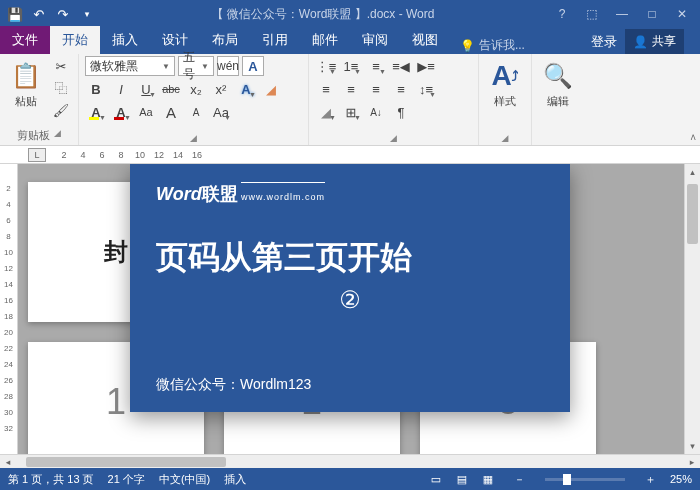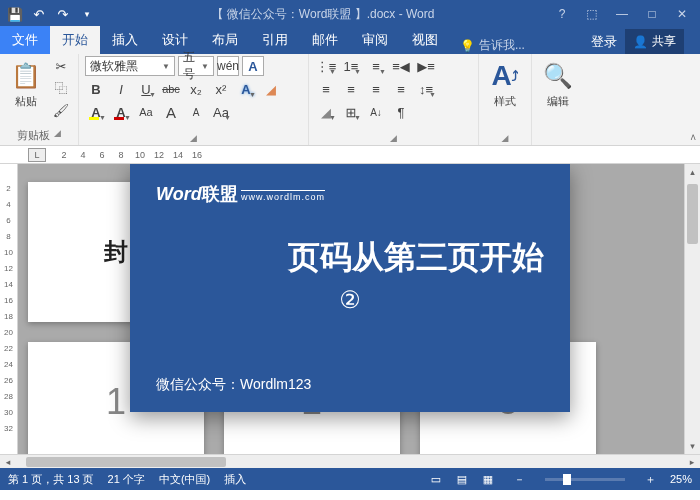--- a/index.html
+++ b/index.html
@@ -6,21 +6,21 @@
 body{width:700px;height:500px;overflow:hidden;background:#fff;font-size:12px}
 .titlebar{height:28px;background:#2b579a;color:#fff;display:flex;align-items:center;padding:0 4px}
 .qat{display:flex;gap:2px;align-items:center}
 .qat-btn{width:22px;height:22px;display:flex;align-items:center;justify-content:center;font-size:13px}
 .title-text{flex:1;text-align:center;font-size:12px;color:#c8d4e8}
 .win-btns{display:flex;gap:2px}
 .win-btn{width:28px;height:22px;display:flex;align-items:center;justify-content:center;color:#c8d4e8}
 .tabs{height:26px;background:#2b579a;display:flex;align-items:flex-end;color:#fff;font-size:13px}
 .tab{padding:5px 12px;cursor:pointer}
 .tab.active{background:#f3f3f3;color:#2b579a}
-.tab.file{background:#3b82f6;color:#fff}
+.tab.file{background:#701a75;color:#fff}
 .tell{display:flex;align-items:center;gap:4px;padding:0 10px;font-size:12px;color:#c8d4e8}
 .tabs-right{margin-left:auto;display:flex;align-items:center;gap:8px;padding-right:16px}
 .share-btn{background:#1e3f73;padding:4px 8px;display:flex;align-items:center;gap:4px;font-size:12px}
 .ribbon{height:92px;background:#f3f3f3;border-bottom:1px solid #d4d4d4;display:flex;position:relative}
 .rgroup{border-right:1px solid #e1e1e1;padding:2px 6px 0 6px;display:flex;flex-direction:column}
 .rgroup-body{flex:1;display:flex;gap:4px;align-items:flex-start}
 .rgroup-label{font-size:11px;color:#666;text-align:center;padding:2px 0;display:flex;justify-content:center;gap:4px;align-items:flex-start}
 .dialog-launcher{font-size:9px;color:#888}
 .bigbtn{display:flex;flex-direction:column;align-items:center;justify-content:center;gap:2px;padding:4px;font-size:11px;color:#444}
 .bigbtn .ico{width:32px;height:32px;display:flex;align-items:center;justify-content:center;font-size:24px}
@@ -41,22 +41,22 @@
 .ruler-tick{width:18px;text-align:center}
 .doc-area{height:290px;background:#aaa;position:relative;overflow:hidden}
 .vruler{position:absolute;left:0;top:0;width:18px;height:100%;background:#fff;border-right:1px solid #d4d4d4;display:flex;flex-direction:column;align-items:center;font-size:8px;color:#666;gap:7px;padding-top:20px}
 .pages-row{position:absolute;left:28px;top:18px;display:flex;gap:20px}
 .page{width:176px;height:140px;background:#fff;box-shadow:0 2px 6px rgba(0,0,0,.3);display:flex;align-items:center;justify-content:center;font-size:24px;font-weight:bold;color:#222}
 .pages-row2{position:absolute;left:28px;top:178px;display:flex;gap:20px}
 .page2{width:176px;height:120px;background:#fff;box-shadow:0 2px 6px rgba(0,0,0,.3);display:flex;align-items:center;justify-content:center;font-size:36px;color:#888}
 .overlay{position:absolute;left:130px;top:0;width:440px;height:248px;background:#2b579a;color:#fff;box-shadow:0 6px 20px rgba(0,0,0,.4);padding:18px 26px;display:flex;flex-direction:column}
 .overlay-logo{font-size:18px;font-weight:bold;font-style:italic}
 .overlay-logo-cn{font-size:18px;font-weight:bold}
-.overlay-url{font-size:9px;border-top:1px solid #fff;display:inline-block;padding-top:1px;letter-spacing:1px}
-.overlay-title{font-size:32px;font-weight:bold;text-align:right;margin-top:30px}
+.overlay-url{font-size:9px;border-top:1px solid #fff;display:inline-block;padding-top:9px;letter-spacing:1px}
+.overlay-title{font-size:32px;font-weight:bold;text-align:left;margin-top:30px}
 .overlay-circle{text-align:center;font-size:24px;margin-top:6px}
 .overlay-footer{margin-top:auto;font-size:14px}
 .scrollbar-v{position:absolute;right:0;top:0;width:16px;height:100%;background:#eee;border-left:1px solid #d4d4d4}
 .scroll-thumb{position:absolute;top:20px;left:2px;right:2px;height:60px;background:#c1c1c1;border-radius:2px}
 .scroll-arr{position:absolute;left:0;right:0;height:16px;display:flex;align-items:center;justify-content:center;font-size:9px;color:#666}
 .statusbar{height:22px;background:#2b579a;color:#fff;display:flex;align-items:center;font-size:11px;padding:0 8px;gap:14px}
 .statusbar .spacer{flex:1}
 .view-btns{display:flex;gap:2px}
 .view-btn{width:24px;height:18px;display:flex;align-items:center;justify-content:center}
 .zoom-slider{width:80px;height:3px;background:#5a7bb0;position:relative;margin:0 6px}

